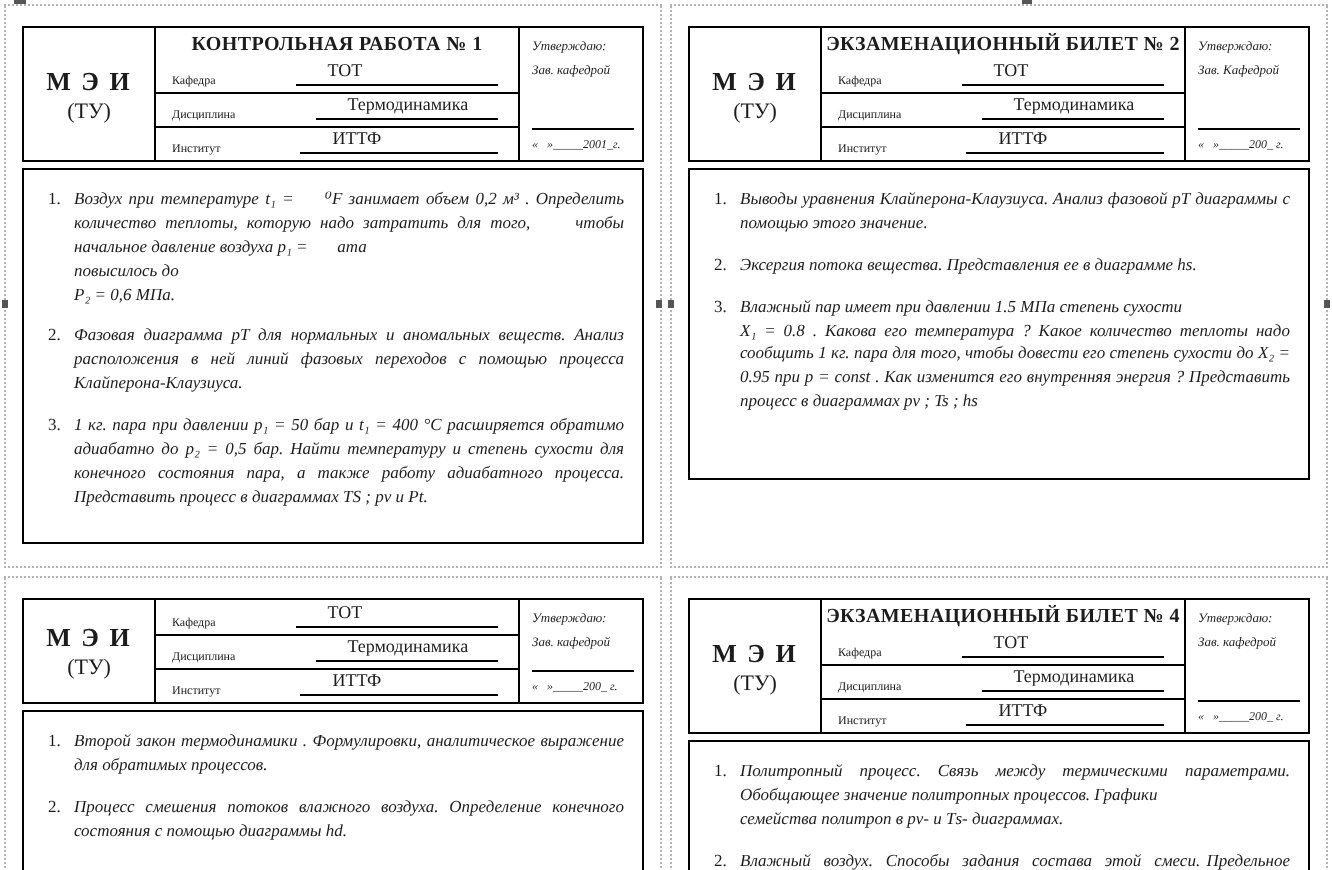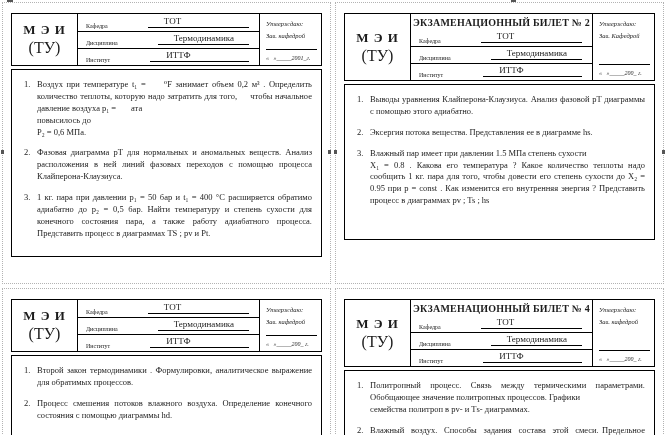--- a/index.html
+++ b/index.html
@@ -13,40 +13,40 @@
     display:grid; grid-template-columns:329px 329px; grid-template-rows:282px 260px;
     column-gap:4px; row-gap:4px; padding:2px;
   }
   .quad { border:1px dotted #b3b3b3; position:relative; overflow:hidden; }
   .card { margin:10px 8px 0 8px; }
   
   .hdr { display:flex; border:1.6px solid #000; background:#fff; }
   .logo { width:66px; border-right:1.6px solid #000; display:flex; flex-direction:column;
           align-items:center; justify-content:center; padding:4px 0; }
   .logo1 { font-weight:bold; font-size:13px; letter-spacing:1px; }
-  .logo2 { font-size:16px; margin-top:1px; }
+  .logo2 { font-size:11px; margin-top:1px; }
   .mid { flex:1; display:flex; flex-direction:column; min-width:0; }
   .title { text-align:center; font-weight:bold; font-size:10px; padding:3px 2px 1px 2px;
            letter-spacing:.2px; white-space:nowrap; }
   .frow { display:flex; align-items:flex-end; padding:0 0 0 8px; height:17px;gap:36px; }
   .frow.bt { border-top:1.3px solid #000; }
   .flabel { font-size:6px; padding-bottom:2px; flex-shrink:0; }
   .fline { flex:1; border-bottom:1px solid #000; margin:0 10px 3px 4px; line-height:1; }
   .fvalue { font-size:9px; padding-left:16px; }
   .appr { width:62px; border-left:1.6px solid #000; font-style:italic; font-size:6.5px;
           padding:6px 4px 2px 6px; display:flex; flex-direction:column; }
   .appr > div { margin-bottom:5px; }
   .adate { margin-top:auto; border-top:1.2px solid #000; padding-top:5px; font-size:6px;
            margin-bottom:2px !important; white-space:nowrap; }
   
   .body { border:1.3px solid #000; margin-top:3px; padding:9px 7px 6px 12px; background:#fff; }
   .b0 { height:188px; } .b1 { height:156px; } .b2 { height:140px; } .b3 { height:140px; }
   .q { display:flex; margin-bottom:9px; font-size:8.5px; line-height:1.4; }
   .qn { min-width:13px; flex-shrink:0; }
-  .qt { flex:1; text-align:justify; white-space:pre-wrap; padding-right:2px; }
+  .qt { flex:1; text-align:justify; white-space:pre-wrap; padding-right:2px;font-style:italic; }
   
   .handle { position:absolute; background:#555; }
   .h1 { left:7px; top:0; width:6px; height:2px; }
   .h2 { left:511px; top:0; width:5px; height:2px; }
   .h3 { left:1px; top:150px; width:3px; height:4px; }
   .h4 { left:328px; top:150px; width:3px; height:4px; }
   .h5 { left:334px; top:150px; width:3px; height:4px; }
   .h6 { left:662px; top:150px; width:3px; height:4px; }
 </style>
 </head>
@@ -56,20 +56,21 @@
   <div class="grid">
 
     <div class="quad">
       <div class="card">
         <div class="hdr">
           <div class="logo">
             <div class="logo1">М Э И</div>
             <div class="logo2">(ТУ)</div>
           </div>
           <div class="mid">
+            <div class="title">КОНТРОЛЬНАЯ  РАБОТА  №  1</div>
             <div class="frow">
               <span class="flabel">Кафедра</span>
               <span class="fline"><span class="fvalue">ТОТ</span></span>
             </div>
             <div class="frow bt">
               <span class="flabel">Дисциплина</span>
               <span class="fline"><span class="fvalue">Термодинамика</span></span>
             </div>
             <div class="frow bt">
               <span class="flabel">Институт</span>
@@ -125,21 +126,21 @@
           </div>
           <div class="appr">
             <div>Утверждаю:</div>
             <div>Зав. Кафедрой</div>
             <div class="adate">«&nbsp;&nbsp;&nbsp;»_____200_ г.</div>
           </div>
         </div>
         <div class="body b1">
           <div class="q">
             <span class="qn">1.</span>
-            <span class="qt">Выводы уравнения Клайперона-Клаузиуса. Анализ фазовой рТ диаграммы с помощью этого адиабатно.</span>
+            <span class="qt">Выводы уравнения Клайперона-Клаузиуса. Анализ фазовой рТ диаграммы с помощью этого значение.</span>
           </div>
           <div class="q">
             <span class="qn">2.</span>
             <span class="qt">Эксергия потока вещества. Представления ее в диаграмме hs.</span>
           </div>
           <div class="q">
             <span class="qn">3.</span>
             <span class="qt">Влажный пар имеет при давлении 1.5 МПа степень сухости
 Х₁ = 0.8 . Какова его температура ? Какое количество теплоты надо сообщить 1 кг. пара для того, чтобы довести его степень сухости до Х₂ = 0.95 при р = const . Как изменится его внутренняя энергия ? Представить процесс в диаграммах pv ; Ts ; hs</span>
           </div>

